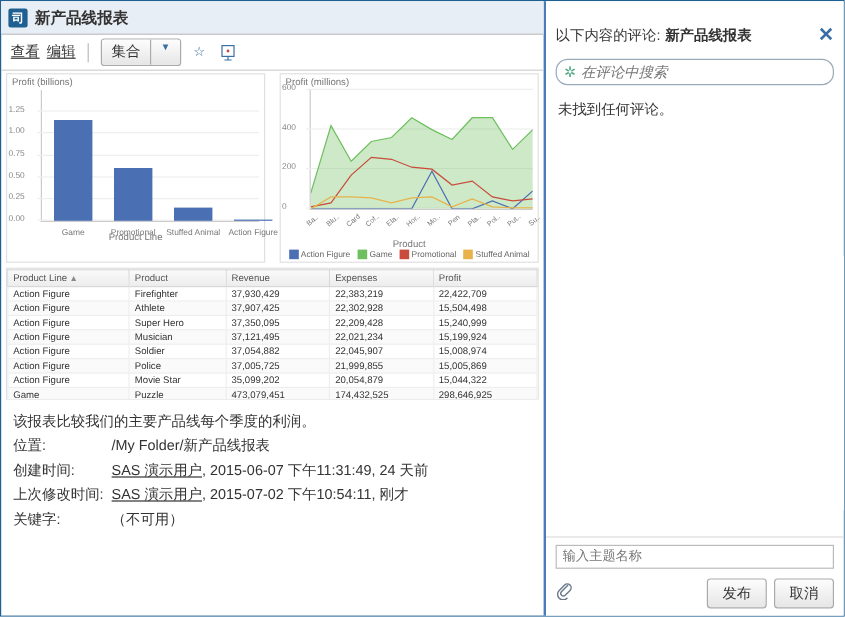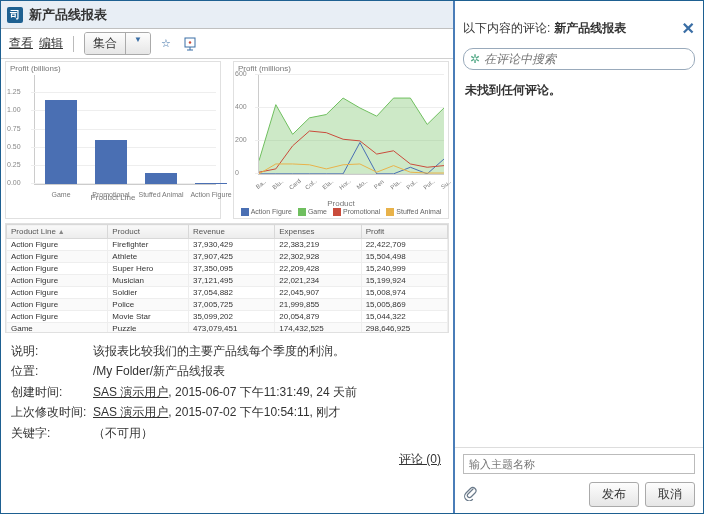--- a/index.html
+++ b/index.html
@@ -58,21 +58,21 @@
 
   .comments-link { text-align: right; padding: 2px 12px 6px; font-size: 12px; text-decoration: underline; cursor: pointer; }
 
   
   .right-header { display: flex; align-items: center; padding: 6px 8px; font-size: 12px; margin-top: 12px; }
   .right-header .bold { font-weight: bold; margin-left: 4px; }
   .close-x { margin-left: auto; color: #3a6ea5; font-size: 16px; font-weight: bold; cursor: pointer; }
   .search-box { margin: 4px 8px; border: 1px solid #9ab; border-radius: 10px; display: flex; align-items: center; padding: 2px 6px; height: 22px; }
   .search-box input { border: none; outline: none; flex: 1; font-size: 12px; font-style: italic; color: #888; background: transparent; }
   .search-box .mag { color: #5a8; margin-right: 4px; font-size: 12px; }
-  .comment-body { flex: 1; padding: 8px 10px; font-size: 12px; color: #333; font-weight: bold; }
+  .comment-body { flex: 1; padding: 8px 10px; font-size: 12px; color: #333; }
   .right-footer { border-top: 1px solid #ddd; padding: 6px 8px; }
   .subject-input { width: 100%; border: 1px solid #bbb; padding: 3px 5px; font-size: 11px; color: #999; margin-bottom: 8px; }
   .footer-actions { display: flex; align-items: center; gap: 6px; }
   .attach-icon { color: #6a7a8a; font-size: 16px; cursor: pointer; }
   .spacer { flex: 1; }
   .action-btn { border: 1px solid #aaa; background: linear-gradient(#fdfdfd,#e6e6e6); padding: 3px 12px; border-radius: 3px; font-size: 12px; cursor: pointer; }
 
   
   .table-wrap::-webkit-scrollbar { width: 14px; }
   .table-wrap::-webkit-scrollbar-track { background: #f0f0f0; border-left:1px solid #ddd; }
@@ -257,42 +257,40 @@
               <td class="num">473,079,451</td>
               <td class="num">174,432,525</td>
               <td class="num">298,646,925</td>
             </tr>
           </tbody>
       </table>
     </div>
 
     <div class="metadata">
       <div class="row">
-          <span class="label">说明:</span>
           <span class="value">该报表比较我们的主要产品线每个季度的利润。</span>
         </div>
       <div class="row">
           <span class="label">位置:</span>
           <span class="value">/My Folder/新产品线报表</span>
         </div>
       <div class="row">
           <span class="label">创建时间:</span>
           <span class="value"><a href="#">SAS 演示用户</a>, <span>2015-06-07 下午11:31:49, 24 天前</span></span>
         </div>
       <div class="row">
           <span class="label">上次修改时间:</span>
           <span class="value"><a href="#">SAS 演示用户</a>, <span>2015-07-02 下午10:54:11, 刚才</span></span>
         </div>
       <div class="row">
           <span class="label">关键字:</span>
           <span class="value">（不可用）</span>
         </div>
     </div>
 
-    <div class="comments-link">评论  (0)</div>
   </div>
 
   <div class="right-panel">
     <div class="right-header">
       <span>以下内容的评论:</span>
       <span class="bold">新产品线报表</span>
       <span class="close-x">✕</span>
     </div>
     <div class="search-box">
       <span class="mag">✲</span>

